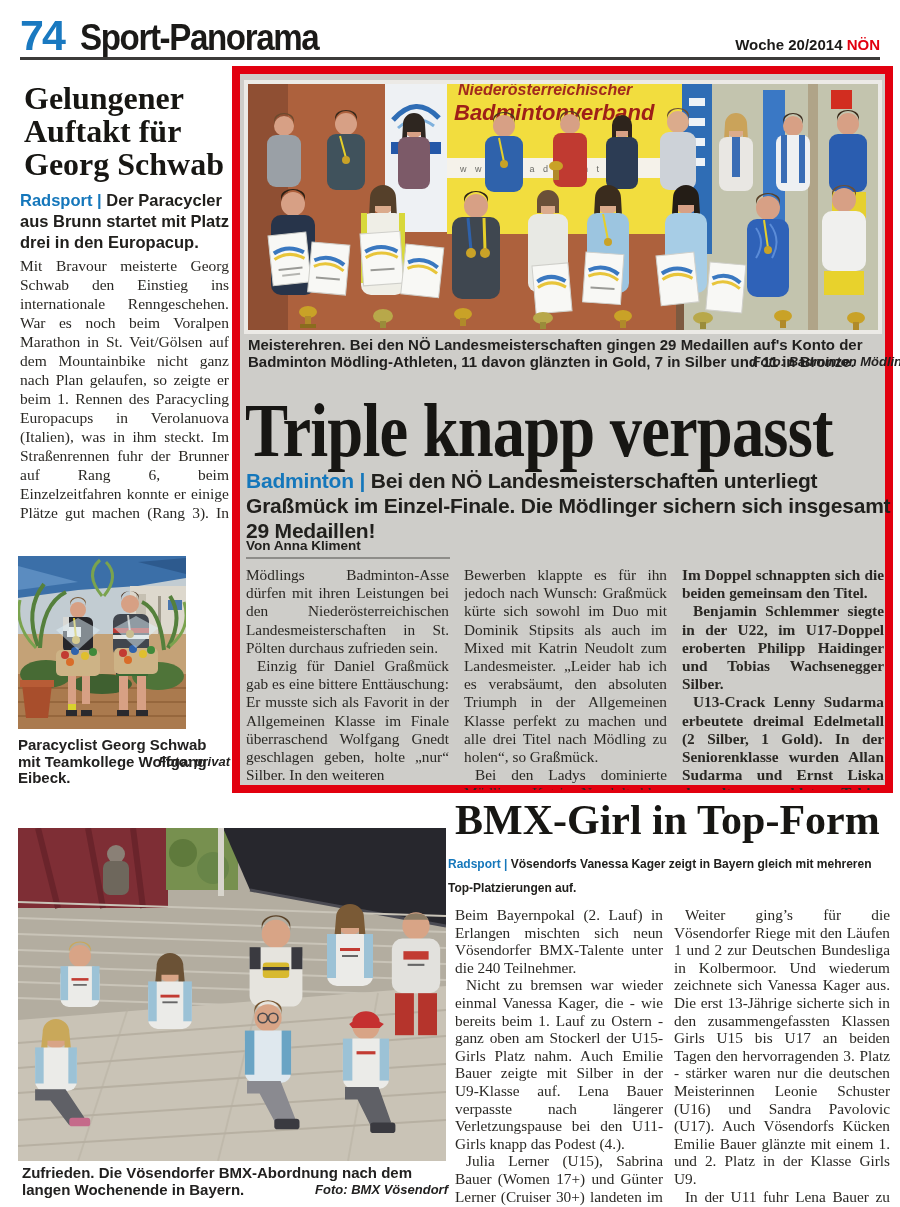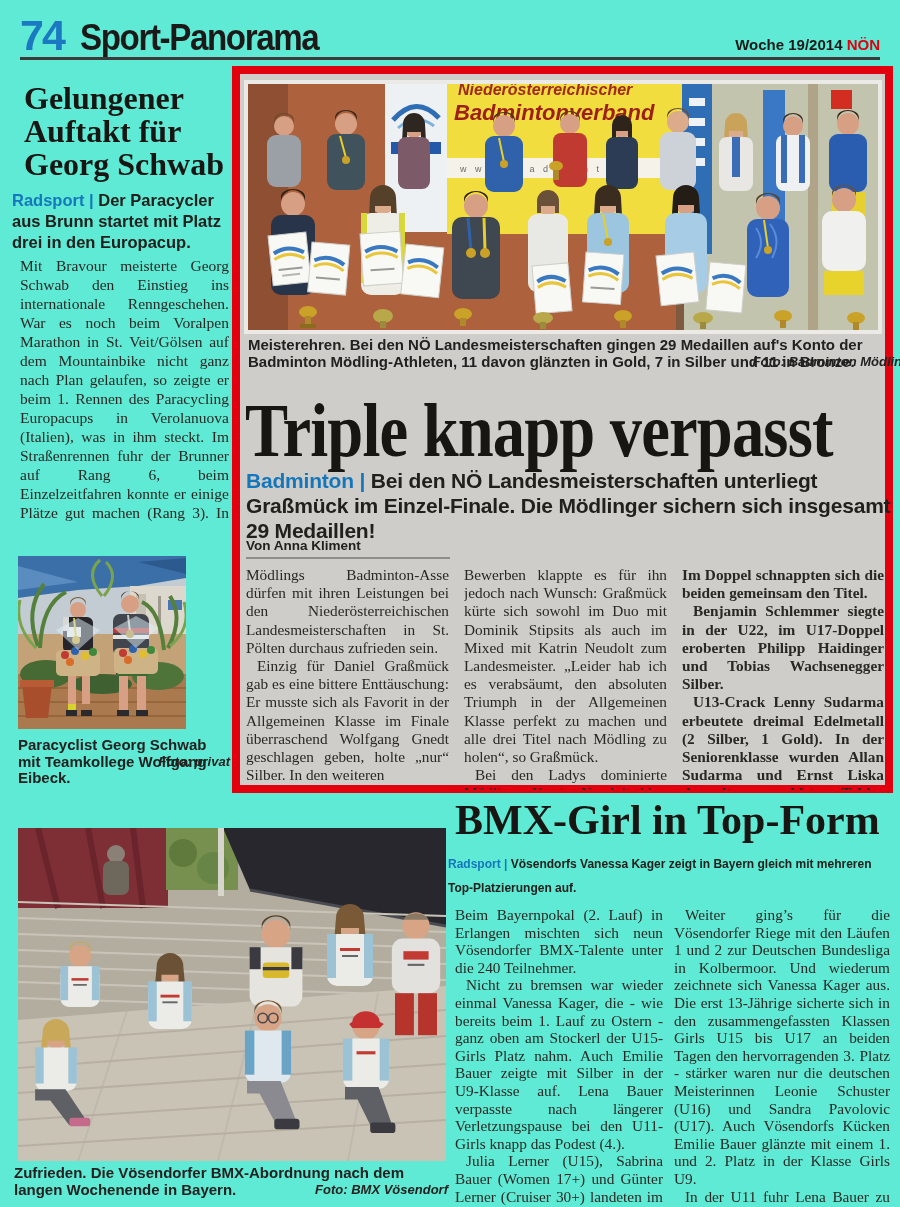--- a/index.html
+++ b/index.html
@@ -1,17 +1,17 @@
 <!DOCTYPE html>
 <html lang="de"><head>
 <meta charset="utf-8">
 <style>
   html,body{margin:0;padding:0;}
   body{background:#8e8d8b;}
-  .page{position:relative;width:900px;height:1207px;margin:0 auto;background:#5eead4;
+  .page{position:relative;width:900px;height:1207px;margin:0 auto;background:#ffffff;
         font-family:"Liberation Sans",sans-serif;color:#23221f;overflow:hidden;}
   .abs{position:absolute;}
   
   .pagenum{font-weight:bold;font-size:43px;line-height:1;color:#1a79c0;letter-spacing:-2px;}
   .section-title{font-weight:bold;font-size:36px;line-height:1;color:#1b1a18;letter-spacing:-1.5px;
         transform:scaleX(.92);transform-origin:left;white-space:nowrap;}
   .issue{font-weight:bold;font-size:15px;color:#1b1a18;white-space:nowrap;}
   .issue .brand{color:#e2000f;}
   .hrule{background:#3c3b39;height:3px;}
   
@@ -36,27 +36,27 @@
   .nowrap{white-space:nowrap;}
 </style>
 </head>
 <body>
 
 <div class="page">
 
   <div class="abs pagenum" style="left:20px;top:14px;">74</div>
   <div class="abs section-title" style="left:80px;top:20px;">Sport-Panorama</div>
   <div class="abs issue" style="right:20px;top:36px;">
-    <span>Woche 19/2014</span>
+    <span>Woche 20/2014</span>
     <span class="brand">NÖN</span>
   </div>
   <div class="abs hrule" style="left:20px;top:57px;width:860px;"></div>
 
   <h2 class="abs headline" style="left:20px;top:78px;width:212px;font-size:32px;line-height:33px;margin:4px;">Gelungener Auftakt für Georg Schwab</h2>
-  <p class="abs lead" style="left:12px;top:190px;width:214px;font-size:16.5px;line-height:21px;">
+  <p class="abs lead" style="left:20px;top:190px;width:214px;font-size:16.5px;line-height:21px;">
     <span class="kick">Radsport</span>
     <span class="kick">|</span>
     <span>Der Paracycler aus Brunn startet mit Platz drei in den Europacup.</span>
   </p>
   <div class="abs bodytext" style="left:20px;top:256px;width:209px;height:268px;">
     <p>Mit Bravour meisterte Georg Schwab den Einstieg ins internationale Renngeschehen. War es noch beim Voralpen Marathon in St. Veit/Gölsen auf dem Mountainbike nicht ganz nach Plan gelaufen, so zeigte er beim 1. Rennen des Paracycling Europacups in Verolanuova (Italien), was in ihm steckt. Im Straßenrennen fuhr der Brunner auf Rang 6, beim Einzelzeitfahren konnte er einige Plätze gut machen (Rang 3). In der Gesamtwertung der Klasse MC1 bedeutete dies den tollen 3. Platz.</p>
   </div>
 
   <svg class="abs" style="left:18px;top:556px;" width="168" height="173" viewBox="0 0 168 173" role="img">
     <rect width="168" height="173" fill="#c2ccd2"></rect>
@@ -513,21 +513,21 @@
           <path d="M-13 -4 a13 10 0 0 1 26 0 l4 2 -4 4 -26 0 -3 -4z" fill="#c53030"></path>
           <rect x="-22" y="12" width="44" height="48" rx="10" fill="#ebebe8"></rect>
           <rect x="-22" y="12" width="9" height="40" fill="#9cc2d6"></rect>
           <rect x="13" y="12" width="9" height="40" fill="#9cc2d6"></rect>
           <rect x="-9" y="24" width="18" height="3" fill="#c23b32"></rect>
           <polygon points="-20,58 12,58 24,92 6,98 -8,70 -20,70" fill="#5f6066"></polygon>
           <rect x="4" y="92" width="24" height="10" rx="3" fill="#3a3a40"></rect>
         </g>
     </g>
   </svg>
-  <p class="abs cap" style="left:14px;top:1165px;width:430px;">Zufrieden. Die Vösendorfer BMX-Abordnung nach dem langen Wochenende in Bayern.</p>
+  <p class="abs cap" style="left:22px;top:1165px;width:430px;">Zufrieden. Die Vösendorfer BMX-Abordnung nach dem langen Wochenende in Bayern.</p>
   <div class="abs credit" style="left:18px;top:1181.5px;width:430px;">Foto: BMX Vösendorf</div>
 
   <h2 class="abs headline" style="left:455px;top:798px;font-size:42px;line-height:44px;margin:0;white-space:nowrap;">BMX-Girl in Top-Form</h2>
   <p class="abs lead" style="left:448px;top:852px;width:432px;font-size:12px;line-height:24px;">
     <span class="kick">Radsport</span>
     <span class="kick">|</span>
     <span>Vösendorfs Vanessa Kager zeigt in Bayern gleich mit mehreren Top-Platzierungen auf.</span>
   </p>
   <div class="abs col" style="left:455px;top:906px;width:208px;height:300px;line-height:17.6px;">
     <p>Beim Bayernpokal (2. Lauf) in Erlangen mischten sich neun Vösendorfer BMX-Talente unter die 240 Teilnehmer.</p>

